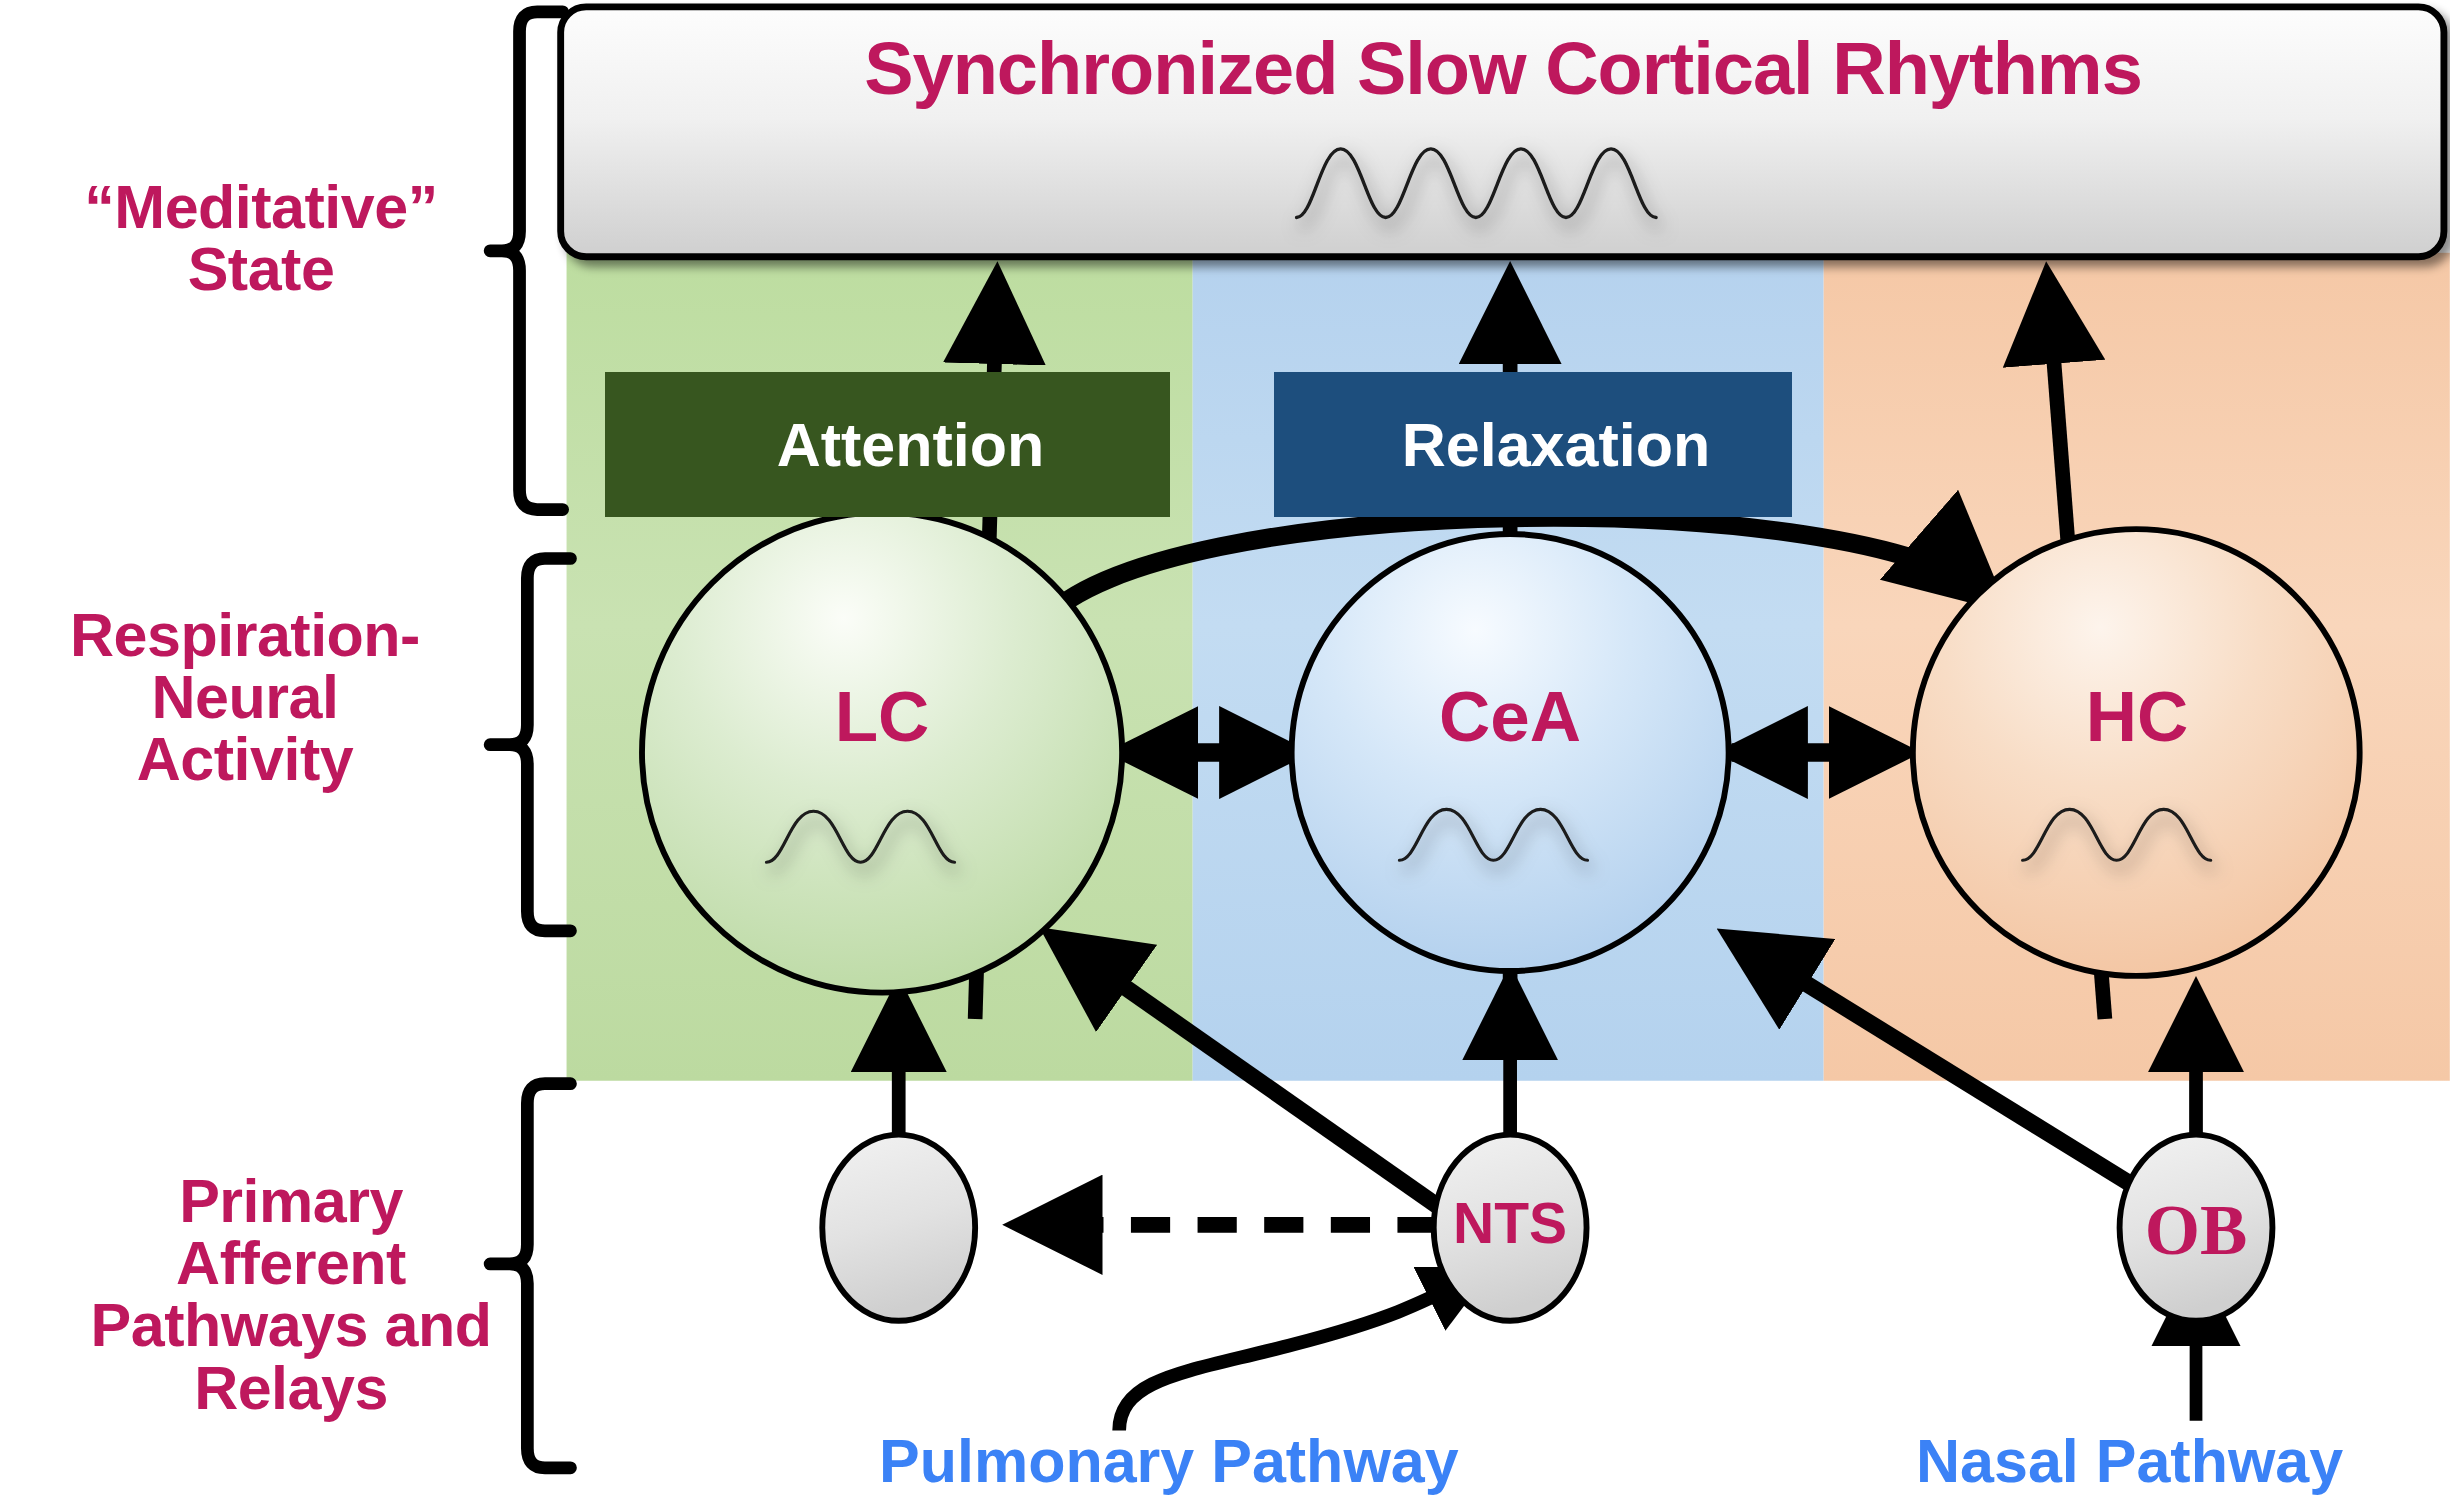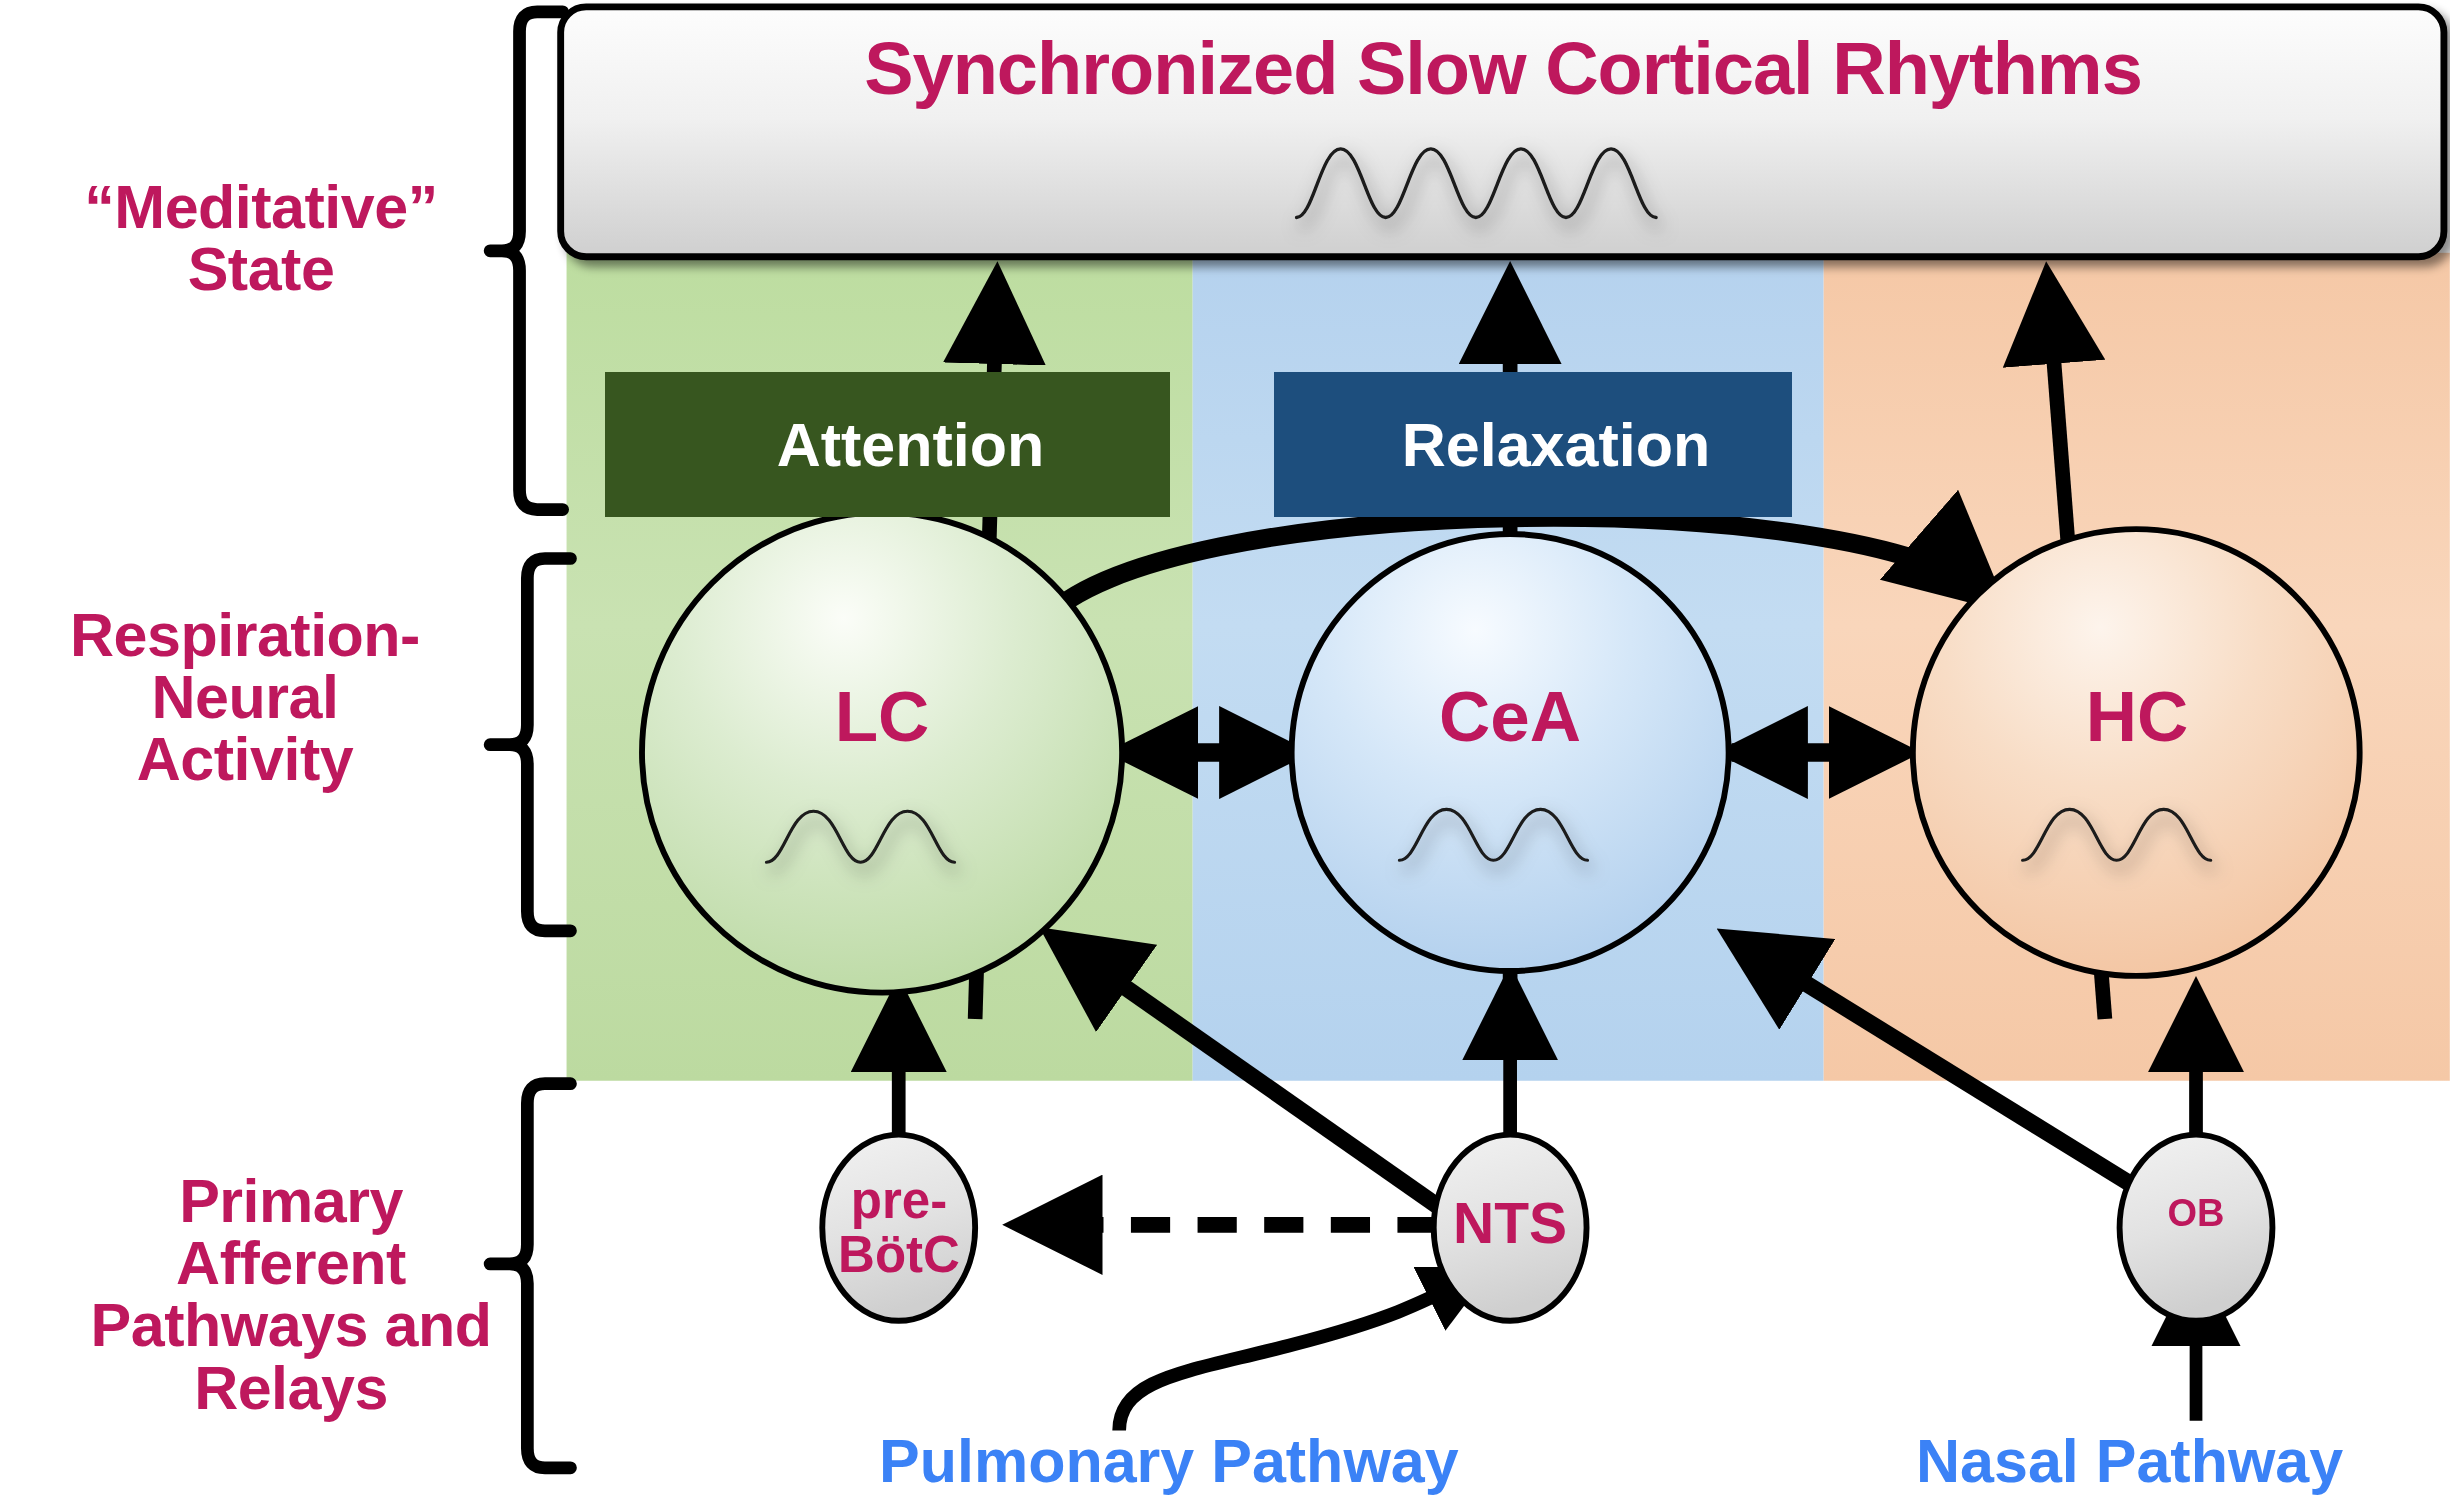--- a/index.html
+++ b/index.html
@@ -190,24 +190,20 @@
     <div>Relays</div>
   </div>
 
   <div class="chip" style="left:605px;top:372px;width:519px;height:145px;background:#37561f;">Attention</div>
   <div class="chip" style="left:1274px;top:372px;width:472px;height:145px;background:#1d4e7d;">Relaxation</div>
 
   <div class="txt" style="left:784px;top:681px;width:196px;font-size:71px;">LC</div>
   <div class="txt" style="left:1412px;top:681px;width:196px;font-size:71px;">CeA</div>
   <div class="txt" style="left:2039px;top:681px;width:196px;font-size:71px;">HC</div>
 
-  <div class="txt" style="left:811px;top:1174px;width:176px;font-size:51px;line-height:1.06;">
-    <div>pre-</div>
-    <div>BötC</div>
-  </div>
   <div class="txt" style="left:1422px;top:1194px;width:176px;font-size:57px;">NTS</div>
-  <div class="txt" style="left:2108px;top:1194px;width:176px;font-size:38px;">OB</div>
+  <div class="txt" style="left:2108px;top:1194px;width:176px;font-size:71px;font-family:Liberation Serif, serif;">OB</div>
 
   <div class="pathway" style="left:879px;top:1426px;">Pulmonary Pathway</div>
   <div class="pathway" style="left:1916px;top:1426px;">Nasal Pathway</div>
 
 </div>
 
 
 </body></html>

